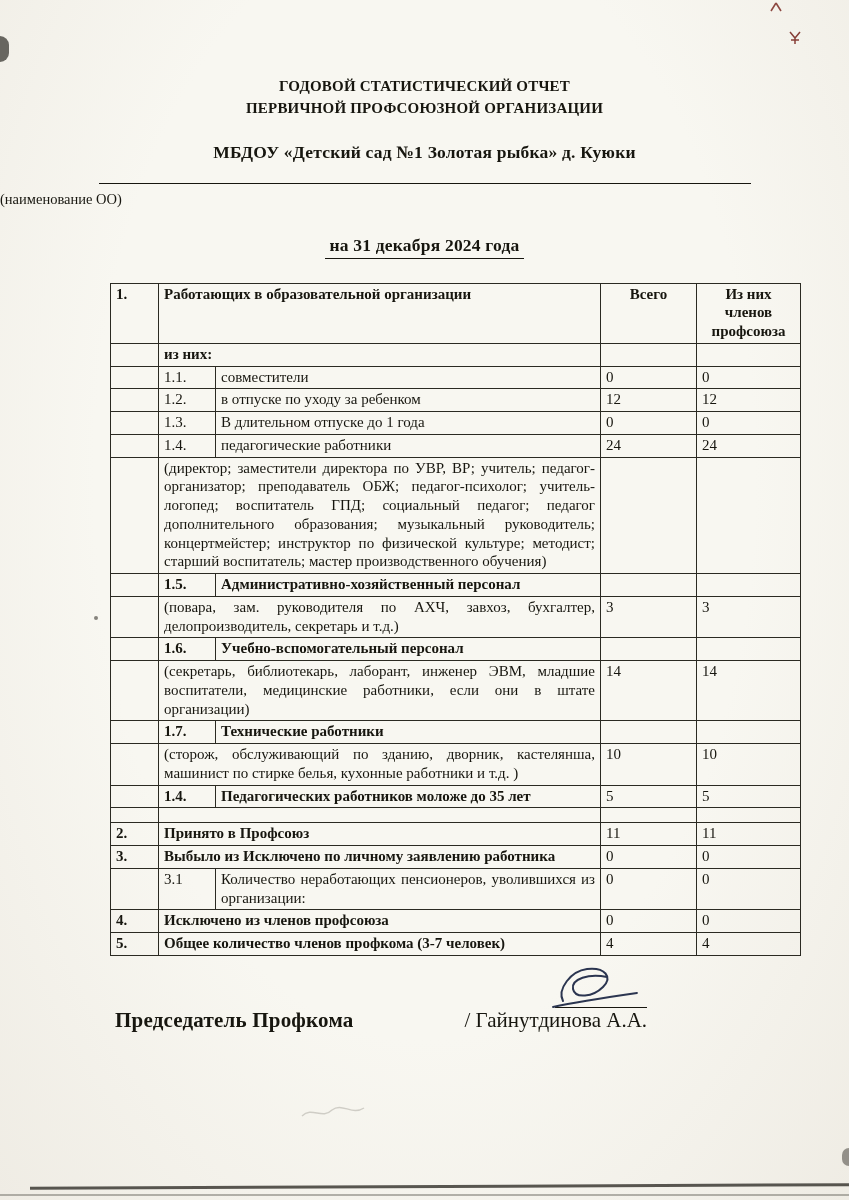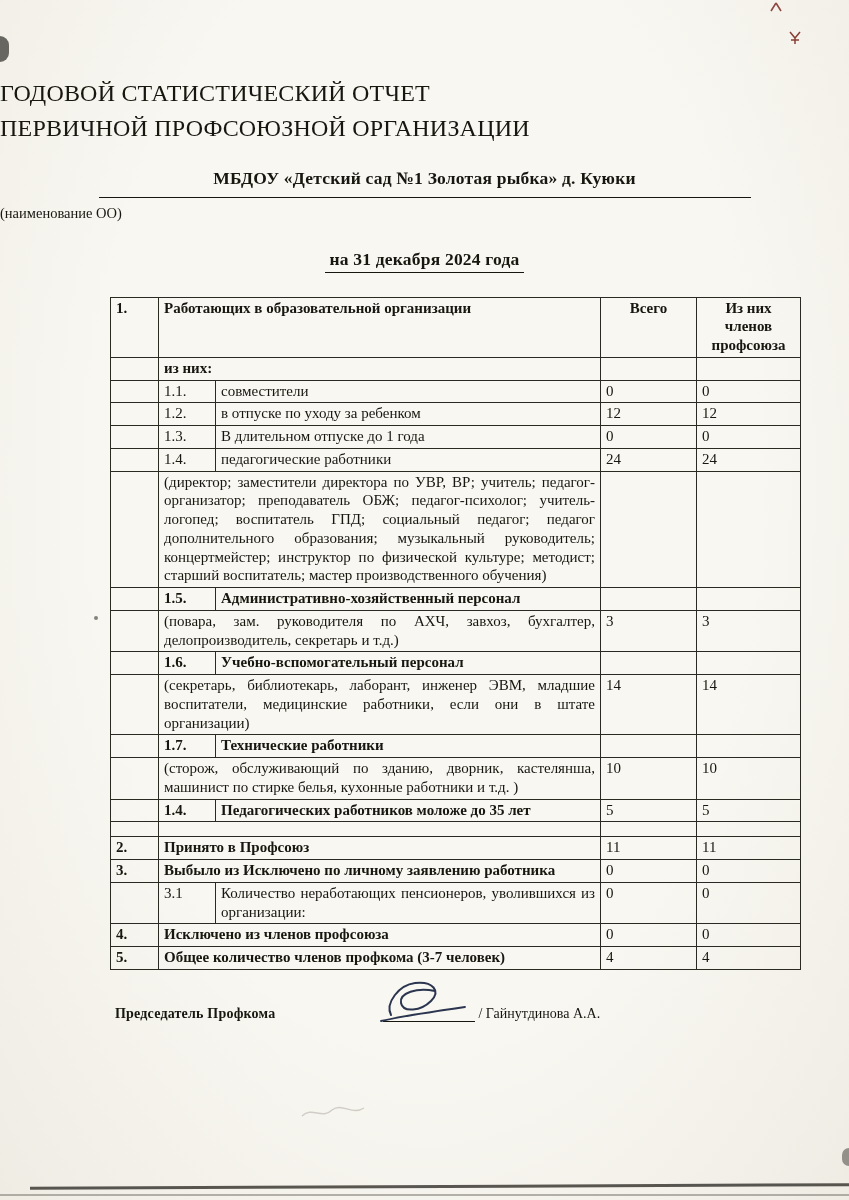--- a/index.html
+++ b/index.html
@@ -17,32 +17,32 @@
     font-family:"Liberation Serif","DejaVu Serif",serif;
     color:var(--ink);
   }
   .page{
     position:absolute;inset:0;
     background:radial-gradient(ellipse at 50% 40%, #f8f7f1 55%, #efece4 100%);
   }
   
   .title{
     margin-top:76px;
-    text-align:left;
-    font-weight:400;
-    font-size:24px;
+    text-align:center;
+    font-weight:700;
+    font-size:15px;
     line-height:1.45;
     letter-spacing:.2px;
   }
   .org-wrap{
     width:652px;
     margin:22px auto 7px;
     border-bottom:1.6px solid var(--ink);
     text-align:center;
-    padding-bottom:8px;
+    padding-bottom:20px;
   }
   .org-name{font-weight:700;font-size:17.5px;letter-spacing:.2px;}
   .org-caption{
     font-size:14.5px;
     margin-top:4px;
   }
   .date-wrap{text-align:center;margin-top:27px;}
   .date-line{
     display:inline-block;
     border-bottom:1.7px solid var(--ink);
@@ -72,24 +72,24 @@
   td.val{padding-left:7px;}
   td.hdr{text-align:center;padding-top:2px;}
   .b{font-weight:700;}
   .j{text-align:justify;}
   tr.h-empty td{height:15px;}
   
   .footer{
     display:flex;
     align-items:flex-end;
     margin:36px 0 0 115px;
-    font-size:14px;
+    font-size:21px;
   }
   .chairman{font-weight:700;letter-spacing:.2px;}
-  .sig-block{margin-left:108px;display:flex;}
+  .sig-block{margin-left:108px;display:flex;align-items:flex-end;flex-direction:column;}
   .sig-line{
     display:inline-block;
     width:92px;
     height:16px;
     border-bottom:1.6px solid var(--ink);
     position:relative;
   }
   .sig-line svg{
     position:absolute;
     left:-8px;

